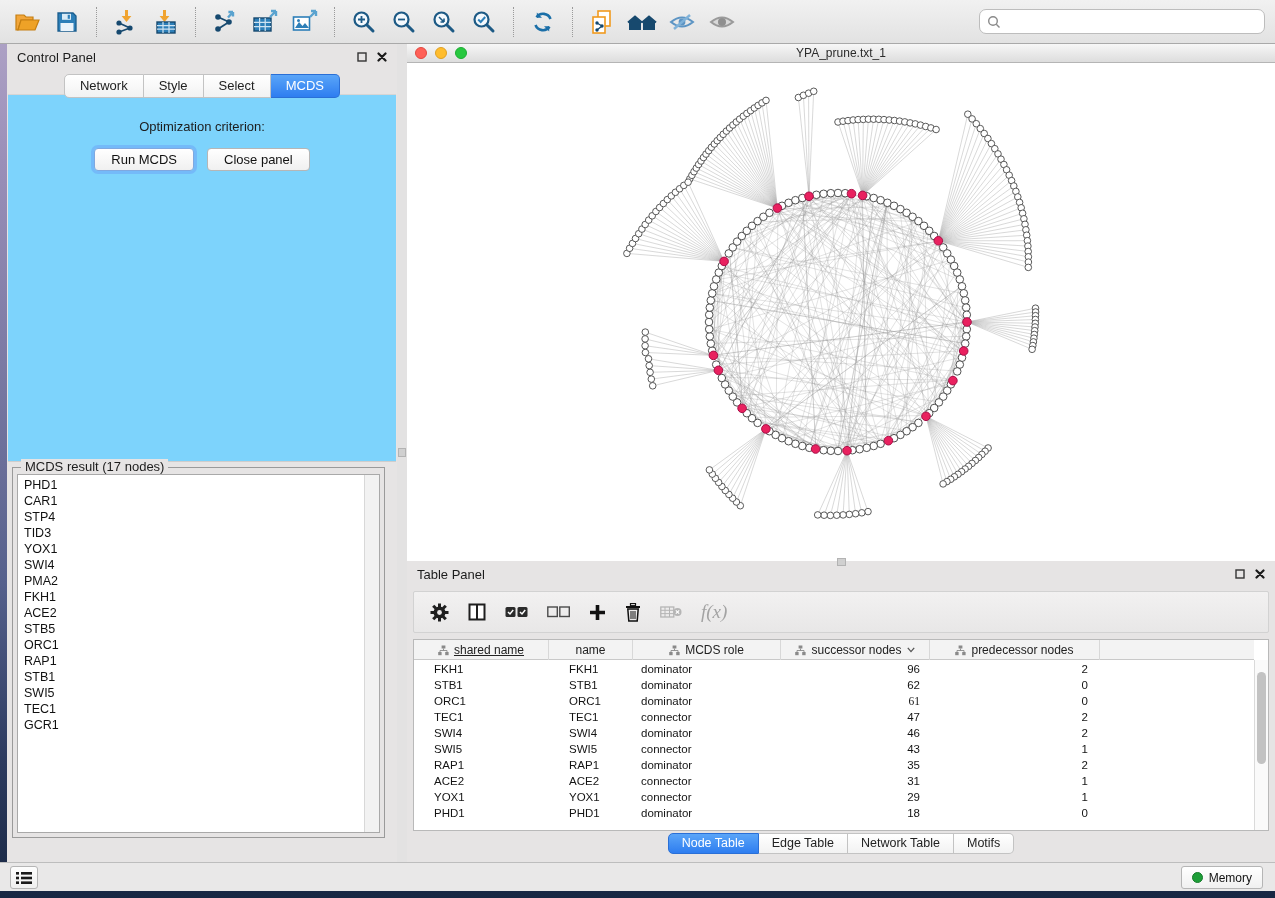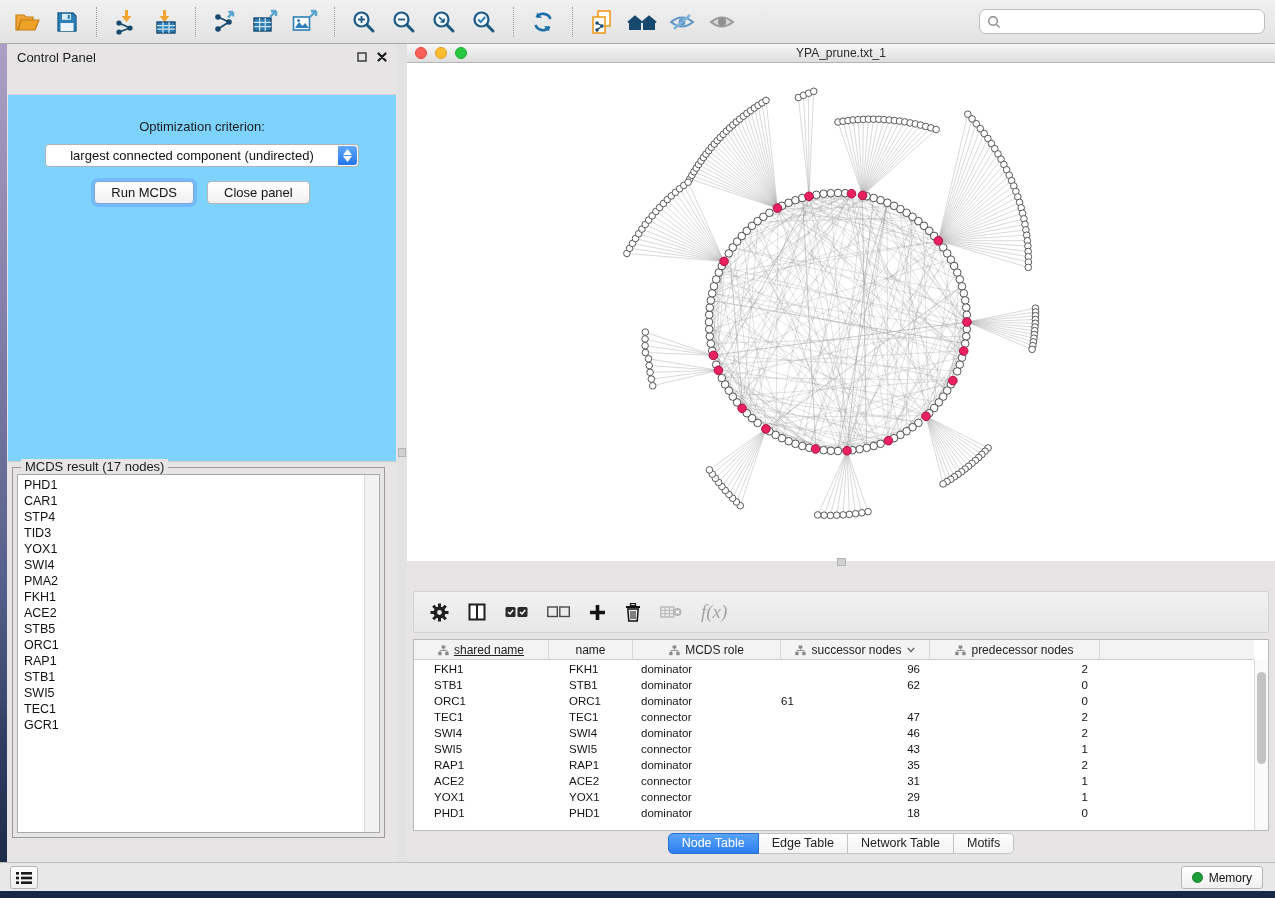--- a/index.html
+++ b/index.html
@@ -243,33 +243,28 @@
       <span class="panel-title">Control Panel</span>
       <span class="pt-icons">
         <svg width="10" height="10" viewBox="0 0 10 10">
             <rect x="1" y="1" width="8" height="8" fill="none" stroke="#333" stroke-width="1.4"></rect>
           </svg>
         <svg width="10" height="10" viewBox="0 0 10 10">
             <path d="M1.5 1.5l7 7M8.5 1.5l-7 7" stroke="#1a1a1a" stroke-width="2.2" stroke-linecap="round"></path>
           </svg>
       </span>
     </div>
+    <div class="cp-tabs" id="cp-tabs">
+        <div class="seg-tab">Network</div>
+        <div class="seg-tab">Style</div>
+        <div class="seg-tab">Select</div>
+        <div class="seg-tab selected">MCDS</div>
+      </div>
     <div class="cp-inner">
       <div class="opt-label">Optimization criterion:</div>
-      <div class="dropdown">
-        <span class="dd-value">largest connected component (undirected)</span>
-        <span class="dd-stepper">
-          <svg width="9" height="6" viewBox="0 0 9 6">
-              <path d="M4.5 0L9 6H0z" fill="#fff"></path>
-            </svg>
-          <svg width="9" height="6" viewBox="0 0 9 6">
-              <path d="M4.5 6L0 0h9z" fill="#fff"></path>
-            </svg>
-        </span>
-      </div>
       <div class="btn-row">
         <button class="mac-btn focus">Run MCDS</button>
         <button class="mac-btn">Close panel</button>
       </div>
     </div>
     <div class="mcds-group">
       <span class="mcds-legend">MCDS result (17 nodes)</span>
       <div class="mcds-listbox">
         <div class="mcds-items" id="mcds-items">
             <div class="mcds-item">PHD1</div>
@@ -972,20 +967,31 @@
         <circle cx="408.6" cy="386.0" r="4.3" fill="#e9215f" stroke="#a80f48" stroke-width="1"></circle>
         <circle cx="358.9" cy="365.9" r="4.3" fill="#e9215f" stroke="#a80f48" stroke-width="1"></circle>
         <circle cx="335.1" cy="345.3" r="4.3" fill="#e9215f" stroke="#a80f48" stroke-width="1"></circle>
         <circle cx="311.4" cy="307.3" r="4.3" fill="#e9215f" stroke="#a80f48" stroke-width="1"></circle>
         <circle cx="306.4" cy="292.4" r="4.3" fill="#e9215f" stroke="#a80f48" stroke-width="1"></circle>
       </svg>
     <div class="hsplit-handle"></div>
   </div>
 
   <div class="table-panel">
+    <div class="panel-titlebar">
+      <span class="panel-title">Table Panel</span>
+      <span class="pt-icons">
+        <svg width="10" height="10" viewBox="0 0 10 10">
+            <rect x="1" y="1" width="8" height="8" fill="none" stroke="#333" stroke-width="1.4"></rect>
+          </svg>
+        <svg width="10" height="10" viewBox="0 0 10 10">
+            <path d="M1.5 1.5l7 7M8.5 1.5l-7 7" stroke="#1a1a1a" stroke-width="2.2" stroke-linecap="round"></path>
+          </svg>
+      </span>
+    </div>
     <div class="tp-toolbar">
       <svg width="19" height="19" viewBox="0 0 19 19">
           <g fill="#1f1f1f">
             <rect x="8" y="0.5" width="3" height="4"></rect>
             <rect x="8" y="14.5" width="3" height="4"></rect>
             <rect x="0.5" y="8" width="4" height="3"></rect>
             <rect x="14.5" y="8" width="4" height="3"></rect>
             <rect x="2.6" y="2.6" width="4" height="3" transform="rotate(45 4.6 4.1)"></rect>
             <rect x="12.4" y="2.6" width="4" height="3" transform="rotate(-45 14.4 4.1)"></rect>
             <rect x="2.6" y="13.4" width="4" height="3" transform="rotate(-45 4.6 14.9)"></rect>
@@ -1091,21 +1097,21 @@
             <div class="td" style="width: 135px; padding: 0px 0px 0px 20px; text-align: left;">STB1</div>
             <div class="td" style="width: 84px; padding: 0px 0px 0px 20px; text-align: left;">STB1</div>
             <div class="td" style="width: 148px; padding: 0px 0px 0px 8px; text-align: left;">dominator</div>
             <div class="td" style="width: 149px; padding: 0px 10px 0px 0px; text-align: right;">62</div>
             <div class="td" style="width: 170px; padding: 0px 12px 0px 0px; text-align: right;">0</div>
           </div>
           <div class="tr">
             <div class="td" style="width: 135px; padding: 0px 0px 0px 20px; text-align: left;">ORC1</div>
             <div class="td" style="width: 84px; padding: 0px 0px 0px 20px; text-align: left;">ORC1</div>
             <div class="td" style="width: 148px; padding: 0px 0px 0px 8px; text-align: left;">dominator</div>
-            <div class="td" style="width: 149px; padding: 0px 10px 0px 0px; ">61</div>
+            <div class="td" style="width: 149px; padding: 0px 10px 0px 0px; text-align: right; font-family: Liberation Serif, serif;">61</div>
             <div class="td" style="width: 170px; padding: 0px 12px 0px 0px; text-align: right;">0</div>
           </div>
           <div class="tr">
             <div class="td" style="width: 135px; padding: 0px 0px 0px 20px; text-align: left;">TEC1</div>
             <div class="td" style="width: 84px; padding: 0px 0px 0px 20px; text-align: left;">TEC1</div>
             <div class="td" style="width: 148px; padding: 0px 0px 0px 8px; text-align: left;">connector</div>
             <div class="td" style="width: 149px; padding: 0px 10px 0px 0px; text-align: right;">47</div>
             <div class="td" style="width: 170px; padding: 0px 12px 0px 0px; text-align: right;">2</div>
           </div>
           <div class="tr">

